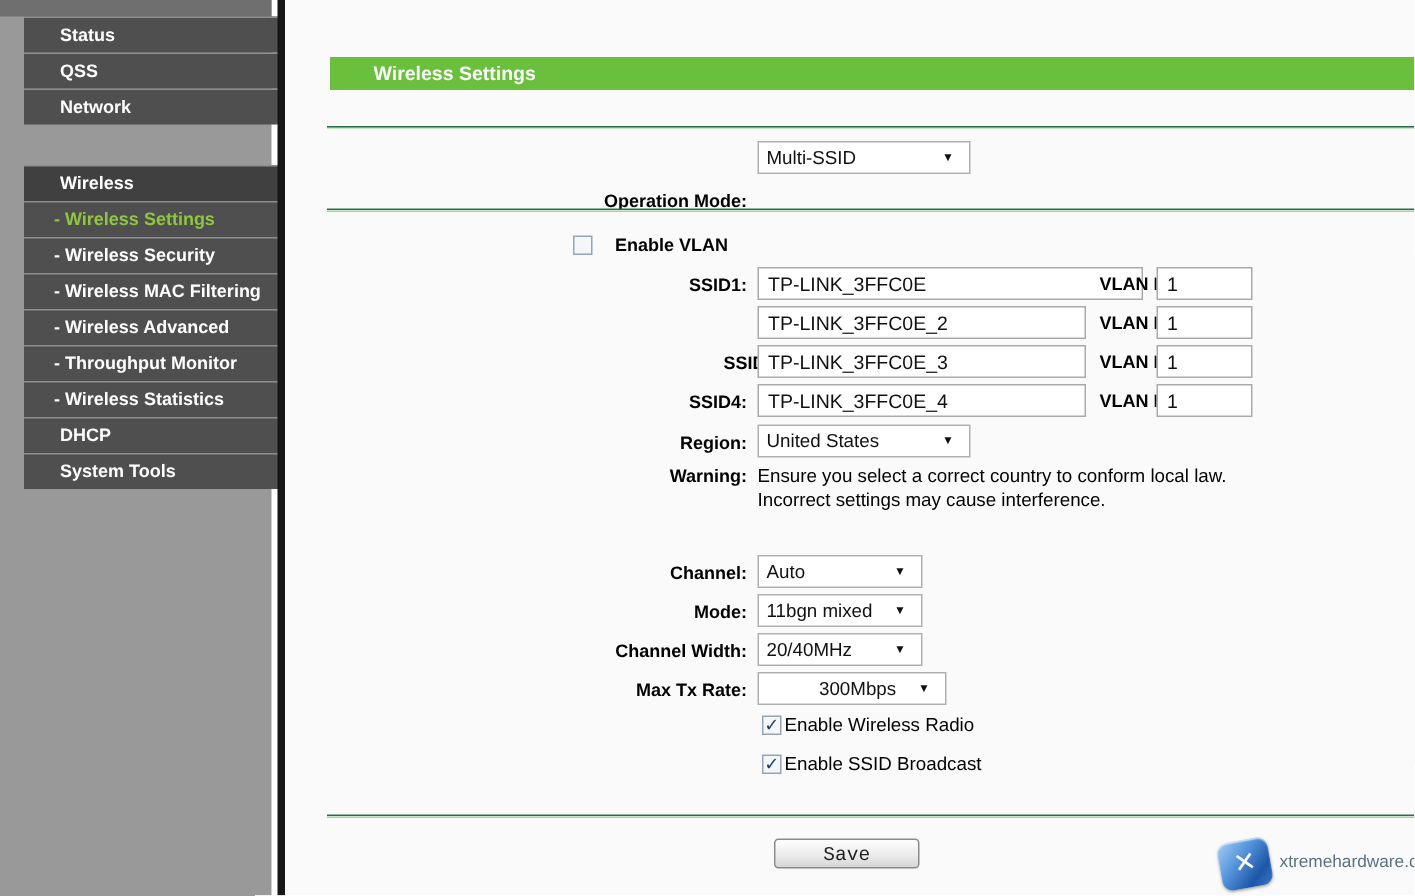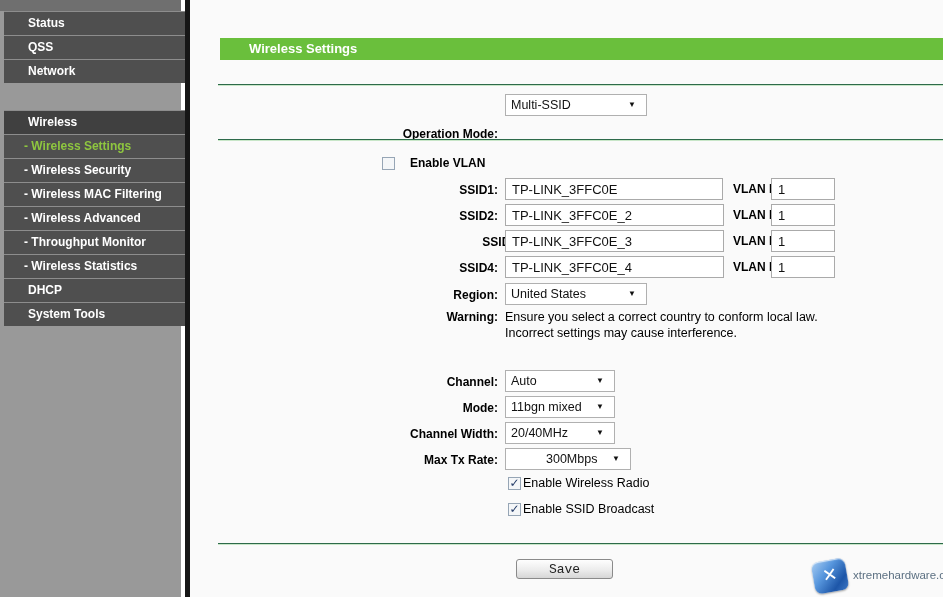--- a/index.html
+++ b/index.html
@@ -11,21 +11,21 @@
   }
   
   #sidebar{
     position:absolute;left:0;top:0;width:181px;height:597px;
     background:#999999;
   }
   .sb-topstrip{
     position:absolute;left:0;top:0;width:181px;height:11px;
     background:#6f6f6f;
   }
-  .sb-items{position:absolute;left:4px;top:11px;width:181px;}
+  .sb-items{position:absolute;left:16px;top:11px;width:181px;}
   .sb-item{
     height:24px;border-top:1px solid #8d8d8d;background:#4f4f4f;
     color:#ffffff;font-size:12px;font-weight:bold;
     line-height:23px;padding-left:24px;cursor:pointer;
     white-space:nowrap;
   }
   .sb-item.sub{padding-left:20px;}
   .sb-item.active{background:#404040;margin-top:27px;}
   .sb-item.sub-active{color:#8ec63f;}
   #v-divider{
@@ -136,25 +136,24 @@
       <span>Multi-SSID</span>
       <span class="sel-arrow">▼</span>
     </div>
 
     <div class="sep" id="sep-2"></div>
 
     <div class="cb" style="left:192px;top:157px;"></div>
     <div class="plain" style="left:208px;top:156px;font-weight:bold;font-size:12px;margin-left:12px;">Enable VLAN</div>
 
     <div class="flabel" style="top:183px;">SSID1:</div>
-    <input class="tinput" style="left: 315px; top: 178px; width: 218px;" value="TP-LINK_3FFC0E">
+    <input class="tinput" style="left: 315px; top: 178px; width: 257px;" value="TP-LINK_3FFC0E">
     <div class="plain" style="left:543px;top:182px;font-weight:bold;font-size:12px;">VLAN ID:</div>
     <input class="tinput" style="left: 581px; top: 178px; width: 64px;" value="1">
 
-    <div class="flabel" style="top:209px;">SSID2:</div>
     <input class="tinput" style="left: 315px; top: 204px; width: 219px;" value="TP-LINK_3FFC0E_2">
     <div class="plain" style="left:543px;top:208px;font-weight:bold;font-size:12px;">VLAN ID:</div>
     <input class="tinput" style="left: 581px; top: 204px; width: 64px;" value="1">
 
     <div class="flabel" style="top:235px;margin-left:23px;">SSID3:</div>
     <input class="tinput" style="left: 315px; top: 230px; width: 219px;" value="TP-LINK_3FFC0E_3">
     <div class="plain" style="left:543px;top:234px;font-weight:bold;font-size:12px;">VLAN ID:</div>
     <input class="tinput" style="left: 581px; top: 230px; width: 64px;" value="1">
 
     <div class="flabel" style="top:261px;">SSID4:</div>

